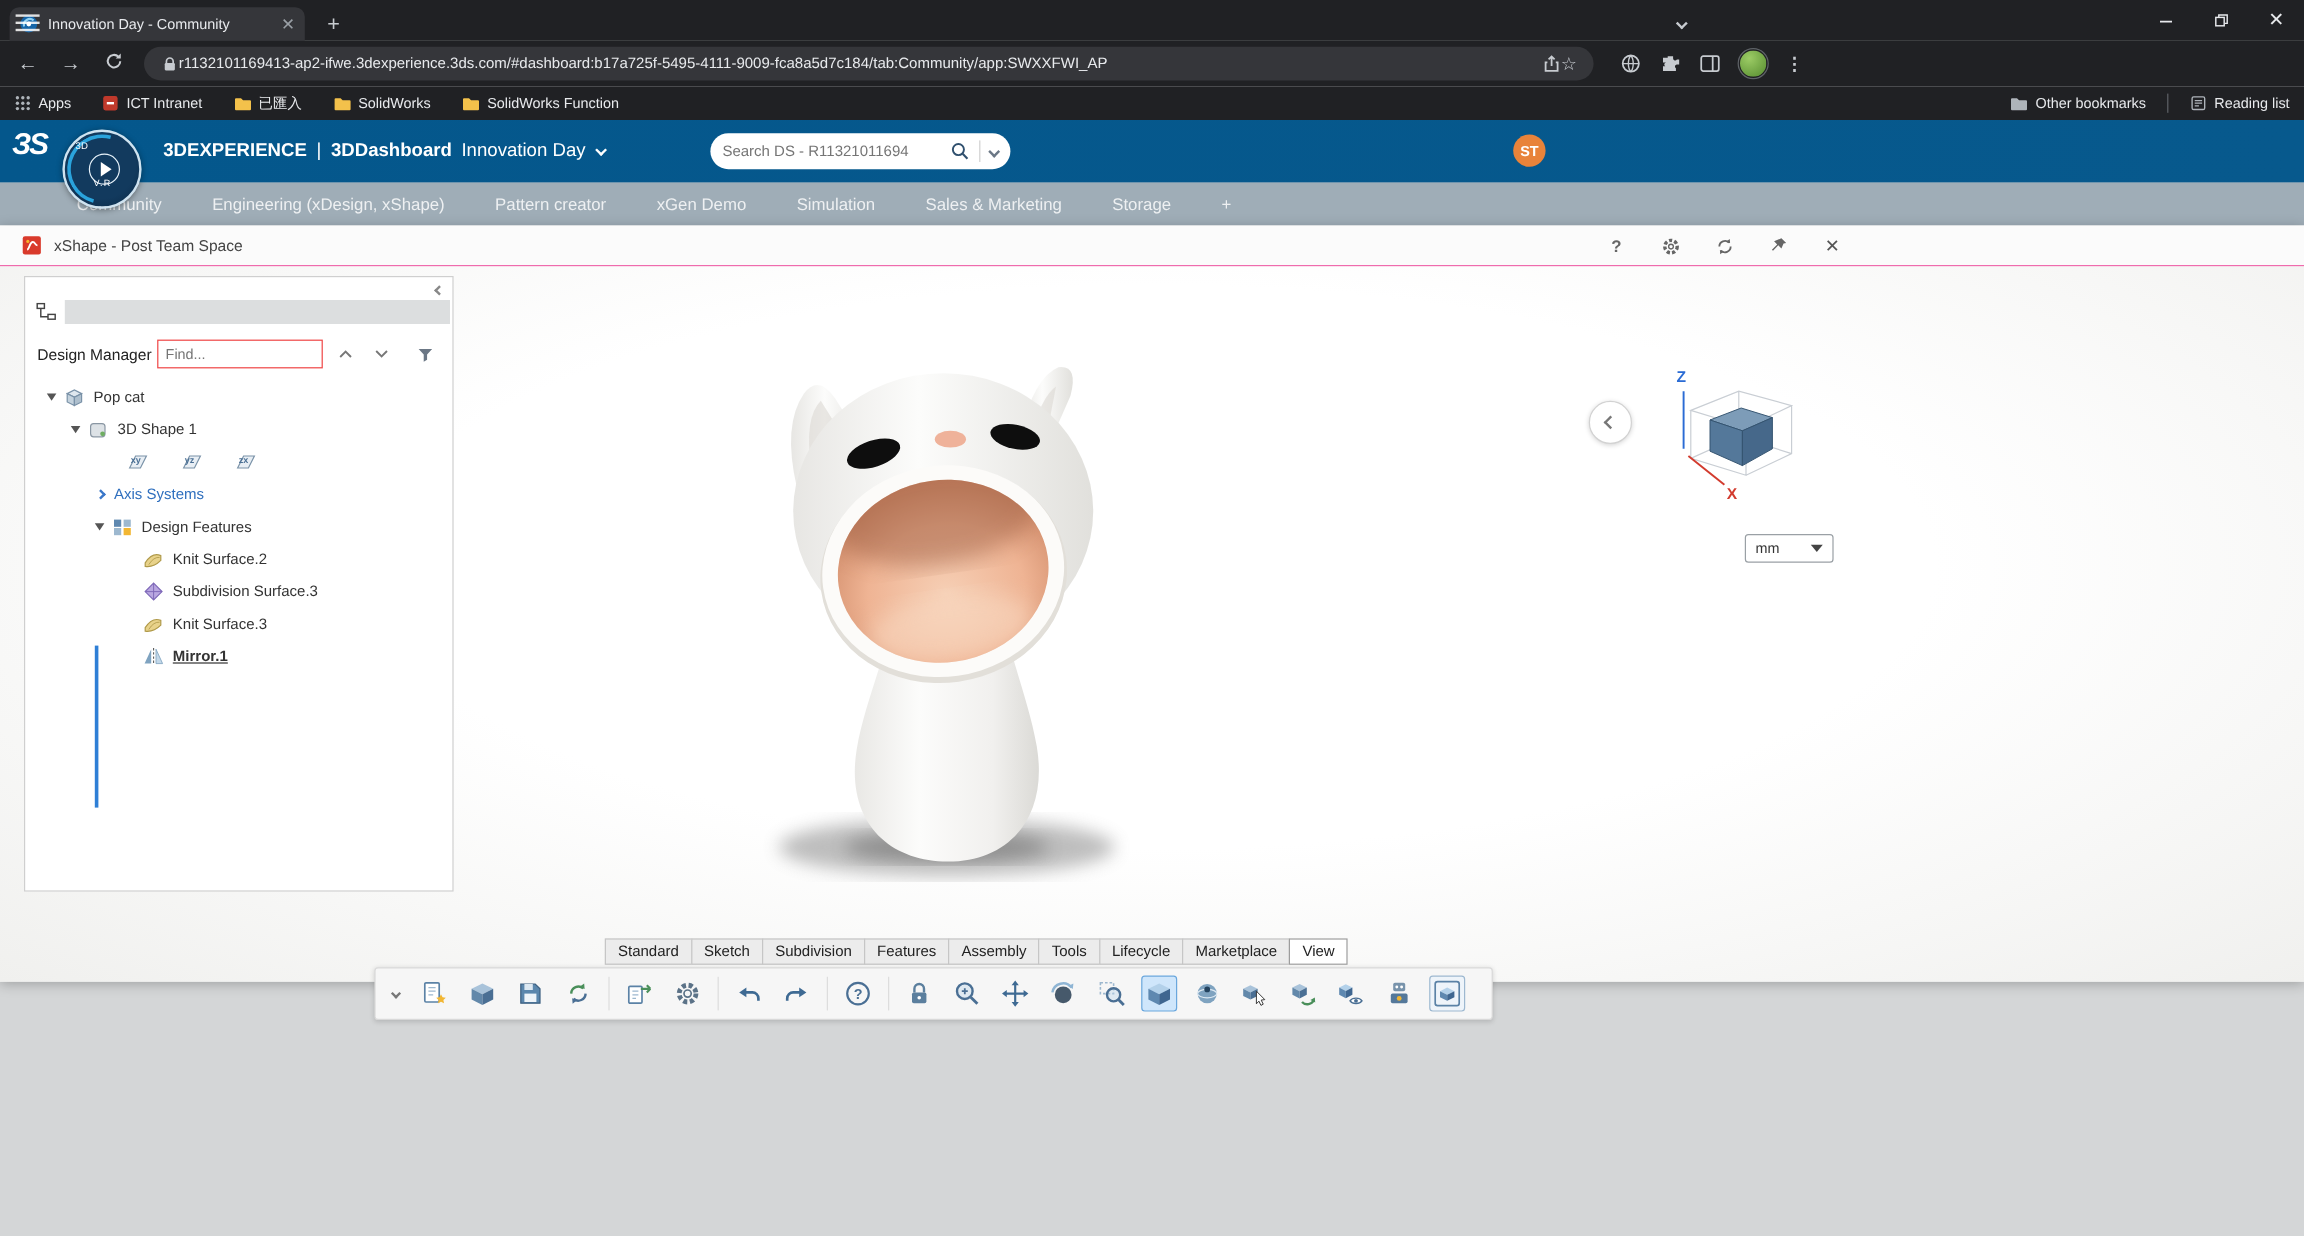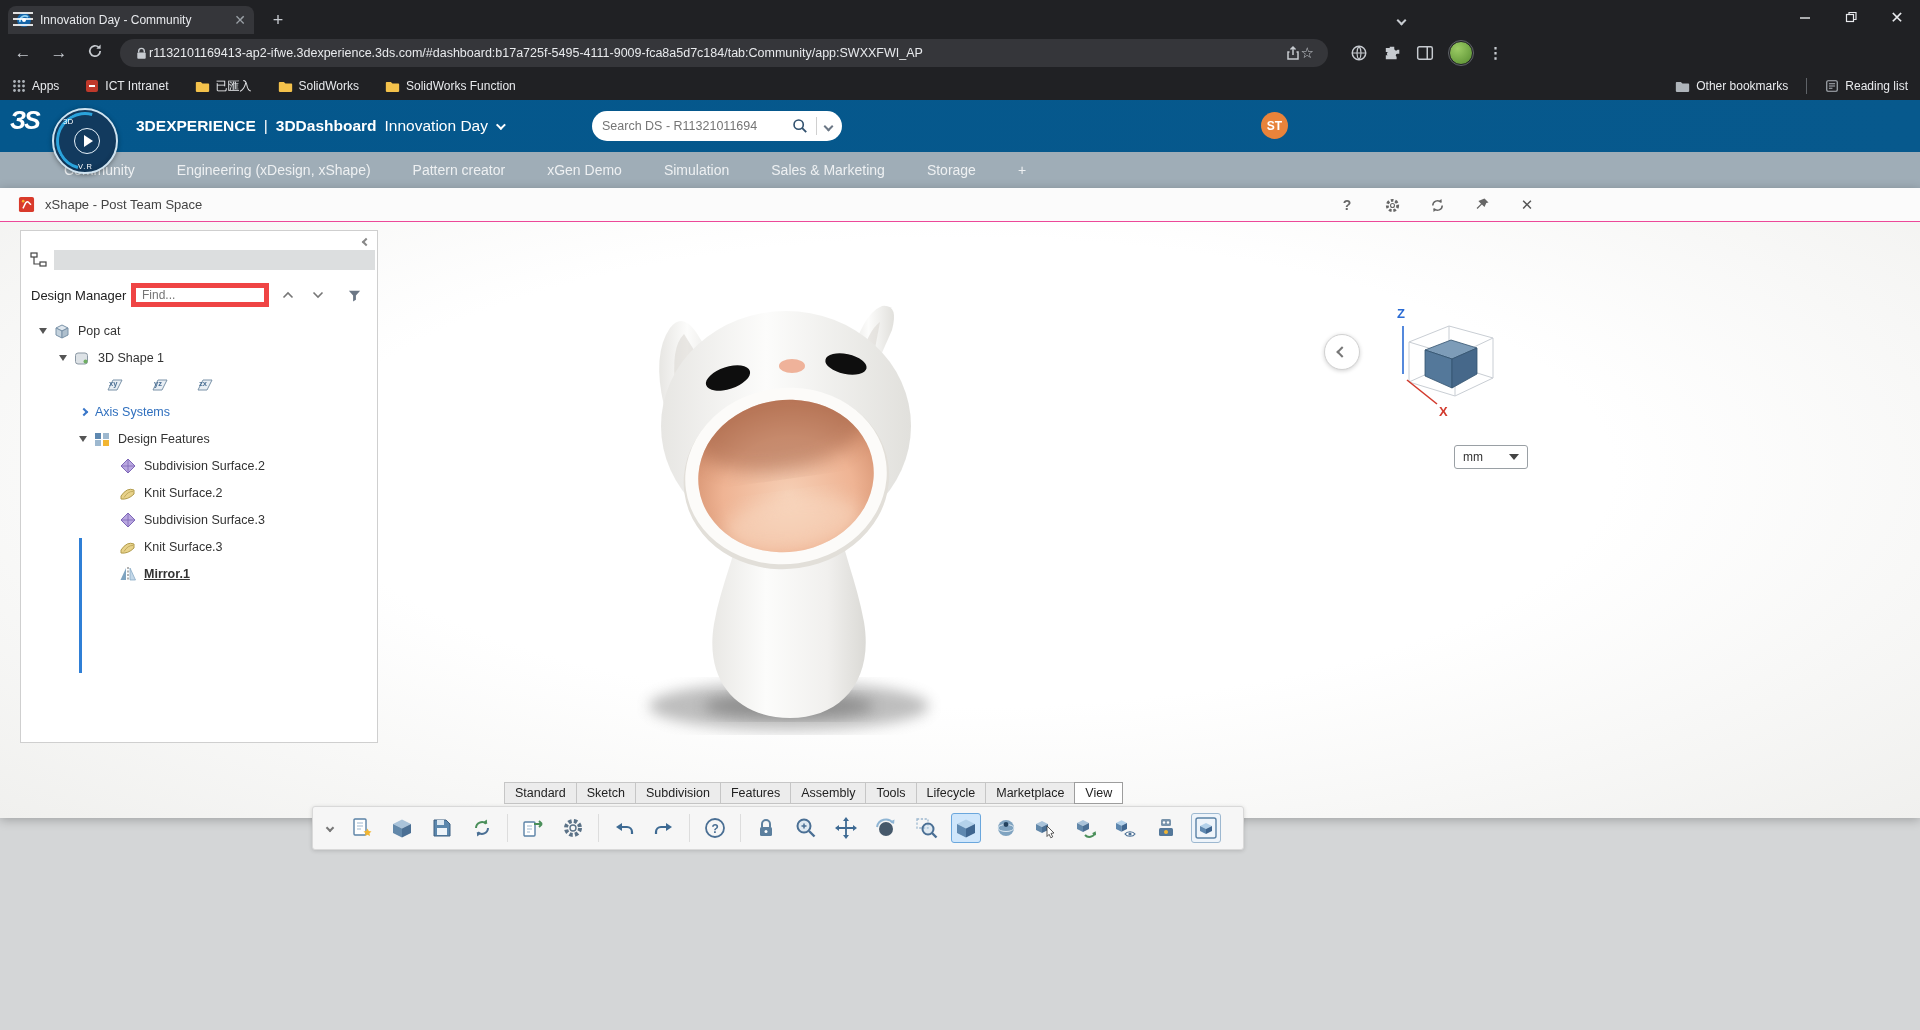--- a/index.html
+++ b/index.html
@@ -30,21 +30,21 @@
   .bm-divider { width:1px; height:16px; background:#5f6368; }
 
   
   .dx-header { position:absolute; top:100px; left:0; width:1920px; height:52px; background:linear-gradient(90deg,#04578c,#07598d); z-index:30; }
   .ds-logo { position:absolute; left:10px; top:6px; color:#fff; font-size:25px; font-weight:bold; font-style:italic; letter-spacing:-2px; }
   .compass { position:absolute; left:52px; top:108px; width:66px; height:66px; border-radius:50%; background:radial-gradient(circle at 50% 45%, #123a5e 60%, #0a2742 100%); border:2px solid #cfe3f0; box-shadow:0 1px 5px rgba(0,0,0,.4); z-index:60; }
   .compass::before { content:""; position:absolute; inset:2px; border-radius:50%; border:3px solid transparent; border-left-color:#2aa3dc; border-top-color:#2aa3dc; transform:rotate(-30deg); }
   .compass-play { position:absolute; left:20px; top:18px; width:26px; height:26px; border-radius:50%; border:1.5px solid #e7f2fa; display:flex; align-items:center; justify-content:center; }
   .compass-play::after { content:""; width:0; height:0; border-left:9px solid #fff; border-top:6px solid transparent; border-bottom:6px solid transparent; margin-left:3px; }
   .compass-3d { position:absolute; left:9px; top:7px; color:#fff; font-size:8px; font-weight:normal; }
-  .compass-vr { position:absolute; left:24px; bottom:1px; color:#fff; font-size:7.5px; font-weight:normal; letter-spacing:1px; }
+  .compass-vr { position:absolute; left:24px; bottom:15px; color:#fff; font-size:7.5px; font-weight:normal; letter-spacing:1px; }
   .dx-title { position:absolute; left:136px; top:0; height:52px; display:flex; align-items:center; color:#fff; font-size:15.5px; gap:8px; }
   .dx-bold { font-weight:bold; }
   .chev-w { display:inline-block; width:7px; height:7px; border-right:2px solid #fff; border-bottom:2px solid #fff; transform:rotate(45deg) translateY(-2px); }
   .dx-search { position:absolute; left:592px; top:111px; width:250px; height:30px; background:#fff; border-radius:15px; display:flex; align-items:center; padding:0 10px; gap:8px; z-index:31; }
   .dx-search input { border:none; outline:none; flex:1; font-size:12.5px; color:#555; font-family:"Liberation Sans",sans-serif; background:transparent; }
   .dx-search .divider { width:1px; height:18px; background:#d0d0d0; }
   .user-block { position:absolute; left:900px; top:109px; width:348px; text-align:right; color:#fff; z-index:31; }
   .user-name { font-size:12px; padding-right:30px; }
   .tenant { font-size:14.5px; font-weight:bold; display:flex; justify-content:flex-end; align-items:center; gap:8px; margin-top:2px; }
   .avatar-st { position:absolute; left:1261px; top:112px; width:27px; height:27px; border-radius:50%; background:#e8833a; color:#fff; font-size:12px; font-weight:bold; display:flex; align-items:center; justify-content:center; z-index:31; }
@@ -67,21 +67,21 @@
 
   
   .tree-panel { position:absolute; left:20px; top:42px; width:358px; height:513px; background:#fff; border:1px solid #cfcfcf; z-index:45; }
   .panel-collapse { position:absolute; right:3px; top:3px; width:16px; height:16px; display:flex; align-items:center; justify-content:center; }
   .chev-left-gray { width:6px; height:6px; border-left:2px solid #888; border-bottom:2px solid #888; transform:rotate(45deg); }
   .mini-toolbar { position:absolute; left:0; top:18px; width:100%; height:22px; display:flex; align-items:center; }
   .tree-glyph { width:22px; margin-left:7px; }
   .gray-strip { flex:1; height:20px; background:#dcdedf; margin-right:2px; margin-left:4px; }
   .dm-row { position:absolute; left:0; top:50px; width:100%; height:28px; display:flex; align-items:center; }
   .dm-label { font-size:13px; color:#222; margin-left:10px; }
-  .find-box { position:absolute; left:110px; width:138px; height:24px; border:5px solid #ef4444; background:#fff; display:flex; align-items:center; padding:0 6px; }
+  .find-box { position:absolute; left:110px; width:138px; height:24px; border:1px solid #ef4444; background:#fff; display:flex; align-items:center; padding:0 6px; }
   .find-box input { border:none; outline:none; width:100%; font-size:12px; color:#555; font-family:"Liberation Sans",sans-serif; }
   .dm-chev { position:absolute; width:22px; height:22px; display:flex; align-items:center; justify-content:center; }
   .tree-area { position:absolute; left:0; top:86px; width:100%; bottom:0; }
   .trow { display:flex; align-items:center; height:27px; font-size:12.5px; color:#333; white-space:nowrap; }
   .tri-down { width:0; height:0; border-left:4.5px solid transparent; border-right:4.5px solid transparent; border-top:6px solid #555; margin-right:6px; flex:none; }
   .chev-right-blue { width:6px; height:6px; border-right:2px solid #3a77c9; border-top:2px solid #3a77c9; transform:rotate(45deg); margin-right:8px; flex:none; }
   .ticon16 { width:18px; height:16px; margin-right:7px; flex:none; }
   .blue-link { color:#2f6fbe; }
   .selected-feature { text-decoration:underline; font-weight:bold; }
   .scope-bar { position:absolute; left:58px; top:221px; width:3px; height:135px; background:#2f7fd6; }
@@ -690,27 +690,20 @@
               <rect x="2" y="2" width="6" height="6" fill="#5e88b0"></rect>
               <rect x="10" y="2" width="6" height="6" fill="#9db8cf"></rect>
               <rect x="2" y="9" width="6" height="6" fill="#9db8cf"></rect>
               <rect x="10" y="9" width="6" height="6" fill="#f2b632"></rect>
             </svg>
           <span>Design Features</span>
         </div>
 
         <div class="trow" style="padding-left:98px;">
           <svg class="ticon16" viewBox="0 0 18 16">
-              <path d="M9 1l7 7-7 7-7-7z" fill="#b9a7e0" stroke="#7e68b8" stroke-width="1"></path>
-              <path d="M9 1v14M2 8h14" stroke="#7e68b8" stroke-width=".8"></path>
-            </svg>
-          <span>Subdivision Surface.2</span>
-        </div>
-        <div class="trow" style="padding-left:98px;">
-          <svg class="ticon16" viewBox="0 0 18 16">
               <path d="M2 11 Q8 2 15 5 L15 9 Q9 15 2 14 Z" fill="#e8d28a" stroke="#b09a4a" stroke-width="1"></path>
               <path d="M5 12.5Q9 6 14 6.5" stroke="#b09a4a" stroke-width=".7" fill="none"></path>
             </svg>
           <span>Knit Surface.2</span>
         </div>
         <div class="trow" style="padding-left:98px;">
           <svg class="ticon16" viewBox="0 0 18 16">
               <path d="M9 1l7 7-7 7-7-7z" fill="#b9a7e0" stroke="#7e68b8" stroke-width="1"></path>
               <path d="M9 1v14M2 8h14" stroke="#7e68b8" stroke-width=".8"></path>
             </svg>

